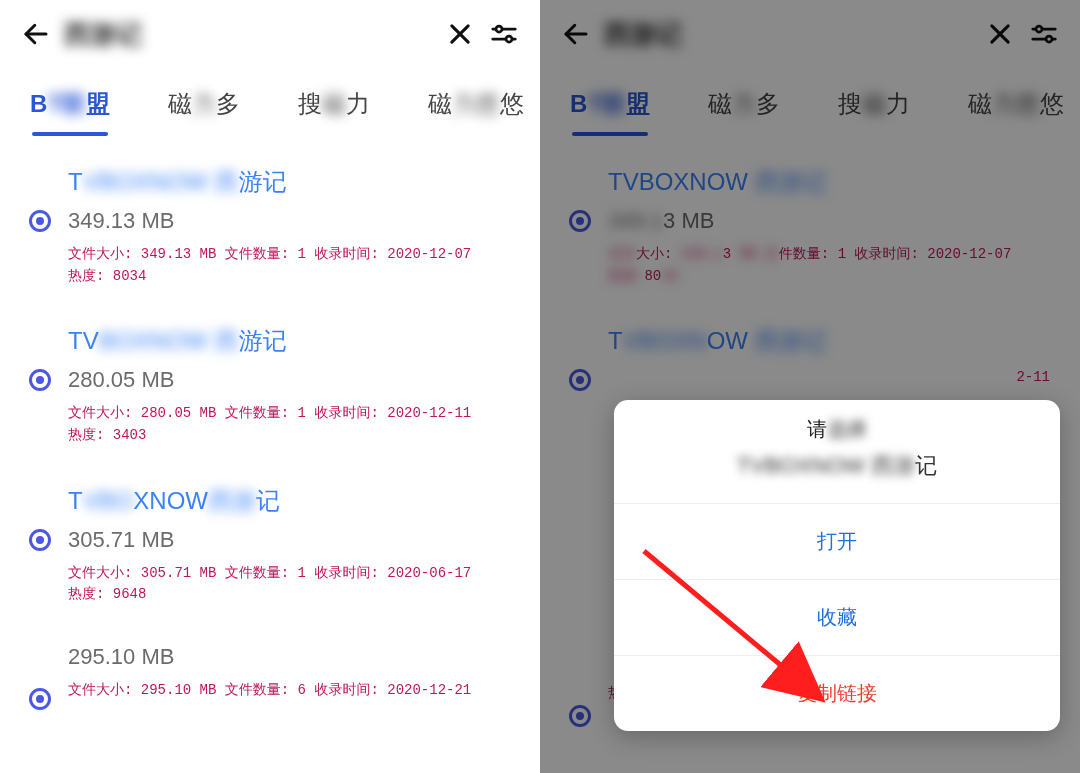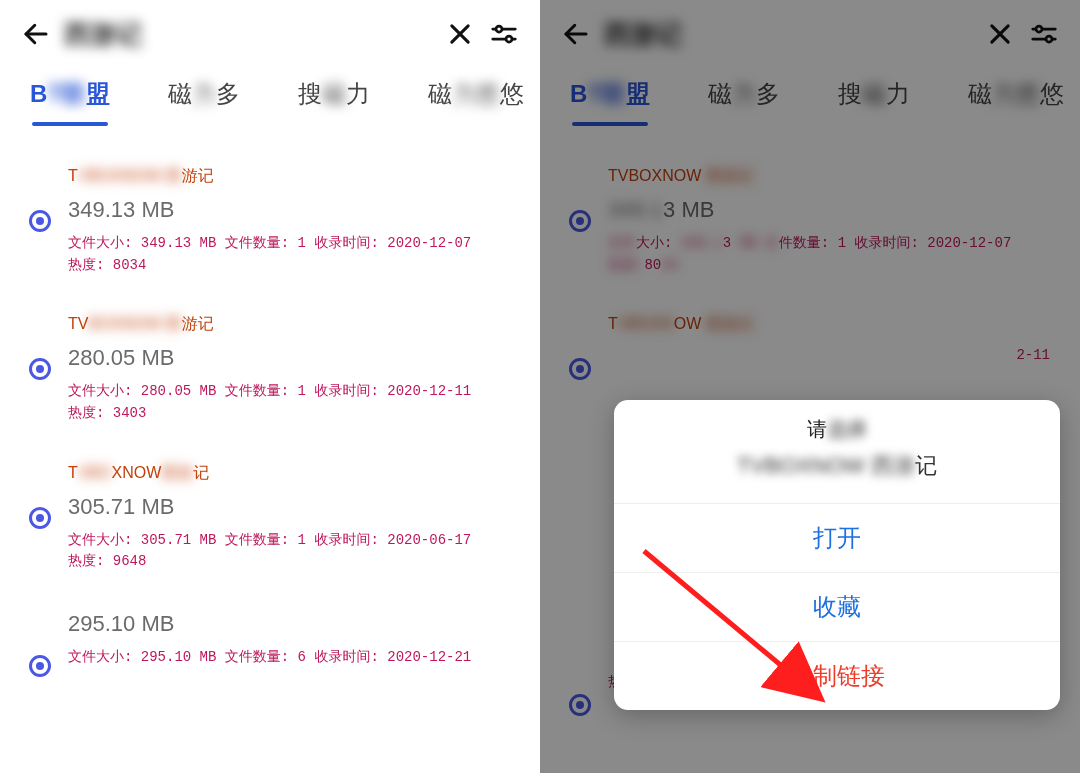--- a/index.html
+++ b/index.html
@@ -9,21 +9,21 @@
   .panel.left  { left: 0; }
   .panel.right { left: 540px; }
 
   
   .topbar { height: 68px; display: flex; align-items: center; padding: 0 14px; }
   .topbar .back, .topbar .clr, .topbar .tune { width: 44px; height: 44px; display: flex; align-items: center; justify-content: center; }
   .topbar .search-text { flex: 1; font-size: 26px; font-weight: 600; color: #222; padding-left: 6px; }
   .topbar svg { stroke: #111; }
 
   
-  .tabs { height: 72px; display: flex; align-items: flex-start; padding-left: 30px; gap: 58px; font-size: 24px; color: #444; white-space: nowrap; }
+  .tabs { height: 72px; display: flex; align-items: center; padding-left: 30px; gap: 58px; font-size: 24px; color: #444; white-space: nowrap; }
   .tabs .tab { position: relative; padding: 10px 0; }
   .tabs .tab.active { color: #2a57d6; font-weight: 600; }
   .tabs .tab.active::after {
     content: ""; position: absolute; left: 2px; right: 2px; bottom: -6px;
     height: 4px; background: #2a57d6; border-radius: 2px;
   }
 
   
   .list { padding: 10px 0 0 0; }
   .item { display: flex; padding: 16px 24px 22px 12px; }
@@ -31,42 +31,42 @@
   
   .ring {
     width: 22px; height: 22px; border: 3px solid #4a58e4; border-radius: 50%;
     position: relative;
   }
   .ring::after{
     content:""; position:absolute; inset:4px; border-radius:50%; background:#4a58e4;
   }
 
   .item .body { flex: 1; }
-  .title-row { font-size: 16px; color: #c2410c; font-weight: 500; margin-bottom: 10px; }
+  .title-row { font-size: 24px; color: #3b82f6; font-weight: 500; margin-bottom: 10px; }
   .size-row { font-size: 22px; color: #6b6b6b; margin-bottom: 10px; }
   .meta-row { font-size: 14px; color: #be185d; line-height: 1.55; font-family: Liberation Mono, monospace; }
 
   
   .dim {
     position: absolute; inset: 0; background: rgba(0,0,0,0.46);
   }
 
   
   .sheet {
     position: absolute; left: 74px; right: 20px; top: 400px;
     background: #fff; border-radius: 14px;
     box-shadow: 0 6px 24px rgba(0,0,0,0.25);
     overflow: hidden;
   }
   .sheet .sheet-header { text-align: center; padding: 16px 10px 8px; font-size: 20px; color: #222; }
   .sheet .sheet-sub    { text-align: center; padding: 0 10px 22px; font-size: 22px; color: #333; }
   .sheet .sheet-header .bl, .sheet .sheet-sub .bl { filter: blur(5px); display:inline-block; }
   .sheet .opt {
     border-top: 1px solid #eee; text-align: center;
-    font-size: 24px; padding: 18px 0; color: #1e6fe0;
+    font-size: 20px; padding: 24px 0; color: #1e6fe0;
   }
   .sheet .opt.danger { color: #ee3b2a; font-weight: 500; }
 
   
   .arrow-svg { position: absolute; left: 96px; top: 543px; width: 200px; height: 175px; pointer-events:none; }
 
   
   .blur { filter: blur(6px); display:inline-block; }
 </style>
 </head>

